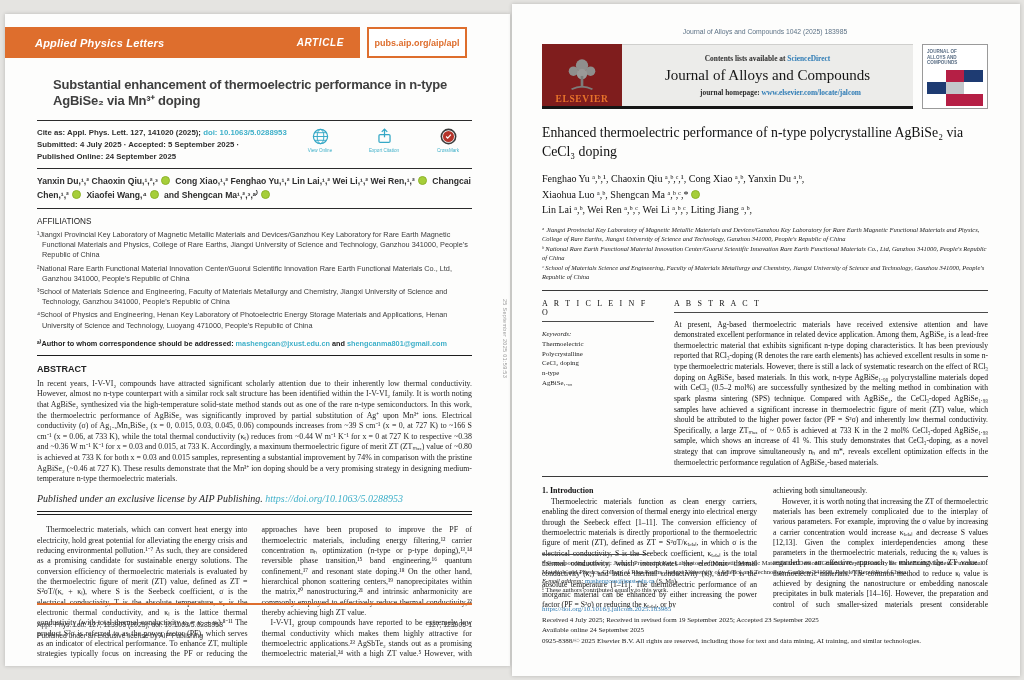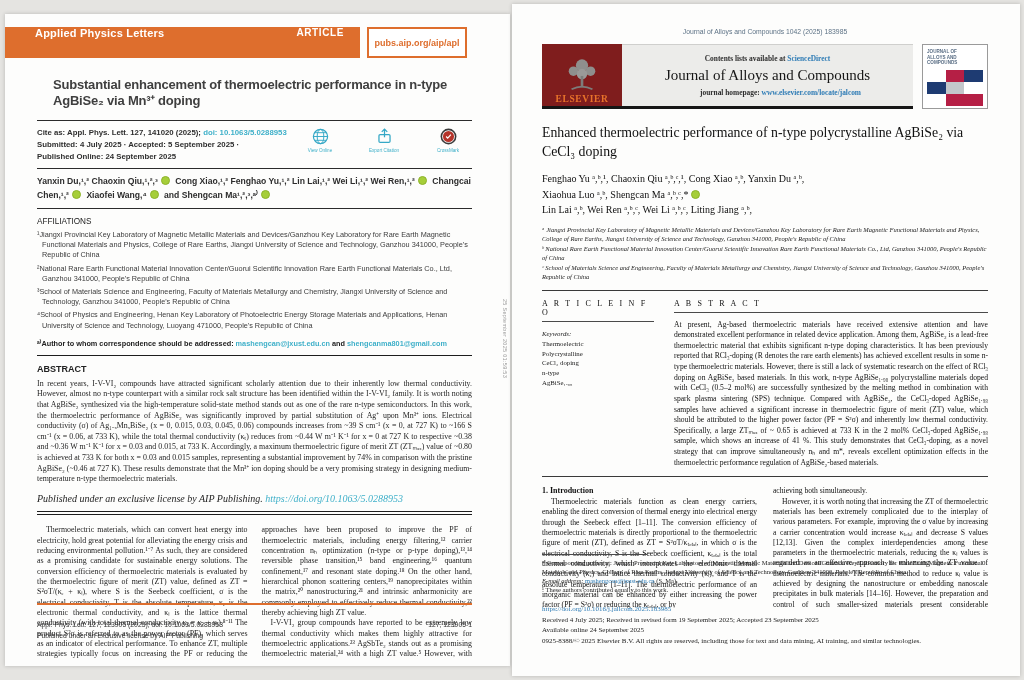--- a/index.html
+++ b/index.html
@@ -4,21 +4,21 @@
 <style>
   html,body{margin:0;padding:0;}
   body{width:1024px;height:680px;background:#e5e4e1;overflow:hidden;font-family:"Liberation Sans",sans-serif;}
   .canvas{position:relative;width:1024px;height:680px;}
   .page{position:absolute;background:#fdfdfc;overflow:hidden;box-shadow:0 0 4px rgba(0,0,0,.2);}
   #page-left{left:5px;top:14px;width:505px;height:652px;}
   #page-right{left:512px;top:4px;width:508px;height:672px;}
 
   
   .apl-banner-row{display:flex;margin-top:13px;height:31px;}
-  .apl-band{flex:1;background:#de6e2d;color:#fff;display:flex;align-items:flex-start;justify-content:space-between;padding:0 16px 0 30px;}
+  .apl-band{flex:1;background:#de6e2d;color:#fff;display:flex;align-items:center;justify-content:space-between;padding:0 16px 0 30px;font-style:italic;}
   .apl-band .jname{font-size:11px;font-weight:bold;letter-spacing:.2px;}
   .apl-band .article{font-size:10px;font-weight:bold;letter-spacing:.6px;}
   .apl-urlbox{width:96px;margin-left:7px;margin-right:43px;border:2px solid #de6e2d;color:#de6e2d;background:#fff;display:flex;align-items:center;justify-content:center;font-size:9px;font-weight:bold;}
   .apl-content{padding:0 38px 0 32px;}
   .apl-title{font-size:13px;font-weight:bold;color:#3f3f3f;line-height:1.24;margin:19px 16px 11px;letter-spacing:-.2px;max-width:425px;}
   .rule{border-top:1px solid #2b2b2b;}
   .thickrule{border-top:1.6px solid #1d1d1d;margin-top:7px;}
   .dblrule{border-top:1px solid #1d1d1d;border-bottom:1px solid #1d1d1d;height:2.5px;margin:7px 0 10px;}
   .cite-row{display:flex;justify-content:space-between;padding:6px 0 5px;}
   .cite-block{font-size:7.8px;font-weight:600;color:#2e2e2e;line-height:1.55;}

